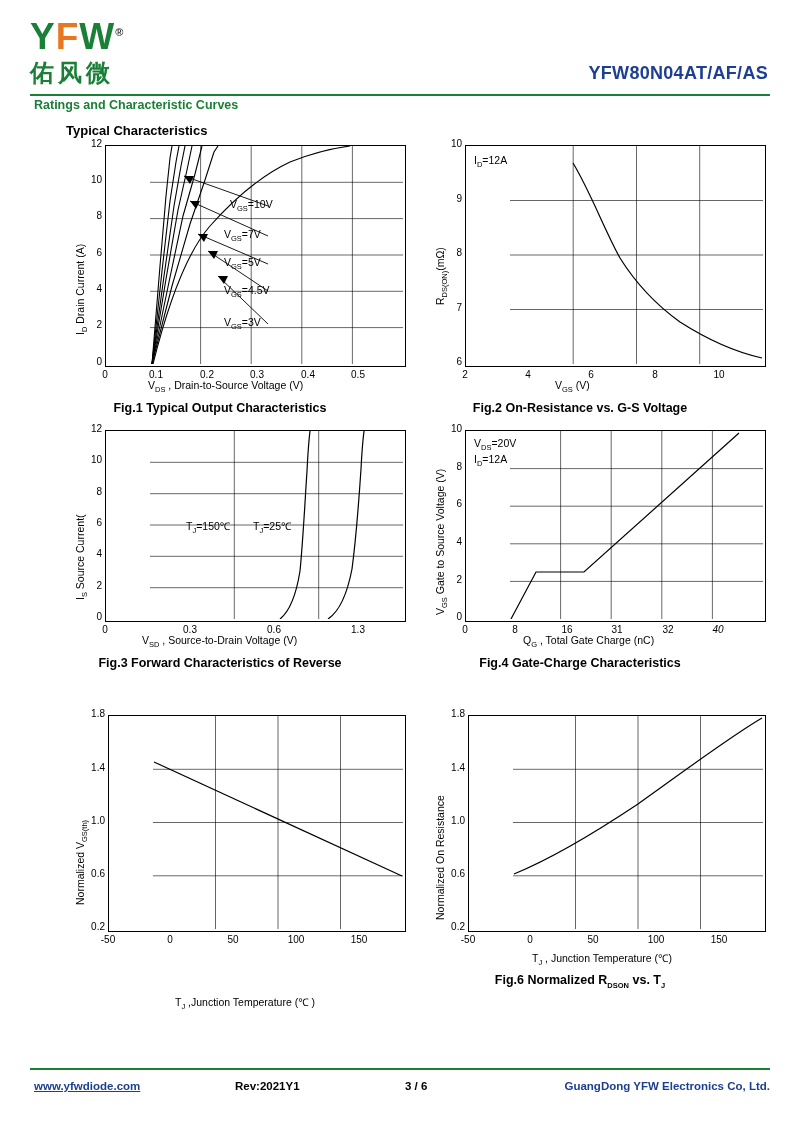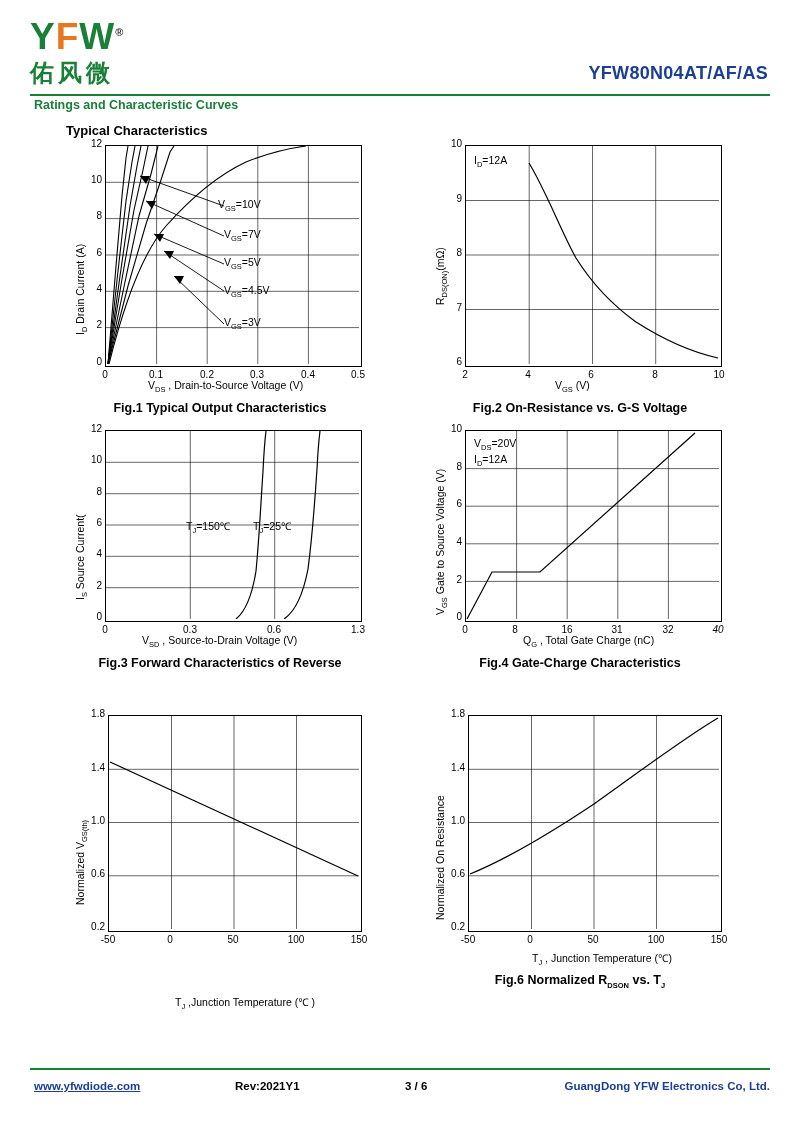--- a/index.html
+++ b/index.html
@@ -34,21 +34,21 @@
     position:absolute;left:34px;top:98px;
     font-size:12.5px;font-weight:bold;color:#1a7f37;
   }
   .sub-title{
     position:absolute;left:66px;top:123px;
     font-size:13px;font-weight:bold;color:#000;
   }
 
   
   .fig{position:absolute;}
-  .plot{position:absolute;border:1px solid #000;background:#fff;}
+  .plot{position:absolute;border:1px solid #000;background:#fff;padding-left:44px;}
   .caption{
     position:absolute;text-align:center;
     font-size:12.5px;font-weight:bold;color:#000;
     width:100%;
   }
   .axis-label{
     position:absolute;font-size:10.5px;color:#000;white-space:nowrap;
   }
   .tick{
     position:absolute;font-size:10px;color:#000;white-space:nowrap;
@@ -129,21 +129,21 @@
         </g>
         <g fill="#000">
           <polygon points="34,30 44,30 40,38"></polygon>
           <polygon points="40,55 50,55 46,63"></polygon>
           <polygon points="48,88 58,88 54,96"></polygon>
           <polygon points="58,105 68,105 64,113"></polygon>
           <polygon points="68,130 78,130 74,138"></polygon>
         </g>
       </svg>
 
-      <div class="annot" style="left:112px;top:52px;">V<span class="sub">GS</span>=10V</div>
+      <div class="annot" style="left:124px;top:52px;">V<span class="sub">GS</span>=10V</div>
       <div class="annot" style="left:118px;top:82px;">V<span class="sub">GS</span>=7V</div>
       <div class="annot" style="left:118px;top:110px;">V<span class="sub">GS</span>=5V</div>
       <div class="annot" style="left:118px;top:138px;">V<span class="sub">GS</span>=4.5V</div>
       <div class="annot" style="left:118px;top:170px;">V<span class="sub">GS</span>=3V</div>
     </div>
 
     <div class="tick" style="left:18px;top:-7px;width:24px;text-align:right;">12</div>
     <div class="tick" style="left:18px;top:29px;width:24px;text-align:right;">10</div>
     <div class="tick" style="left:18px;top:65px;width:24px;text-align:right;">8</div>
     <div class="tick" style="left:18px;top:102px;width:24px;text-align:right;">6</div>

